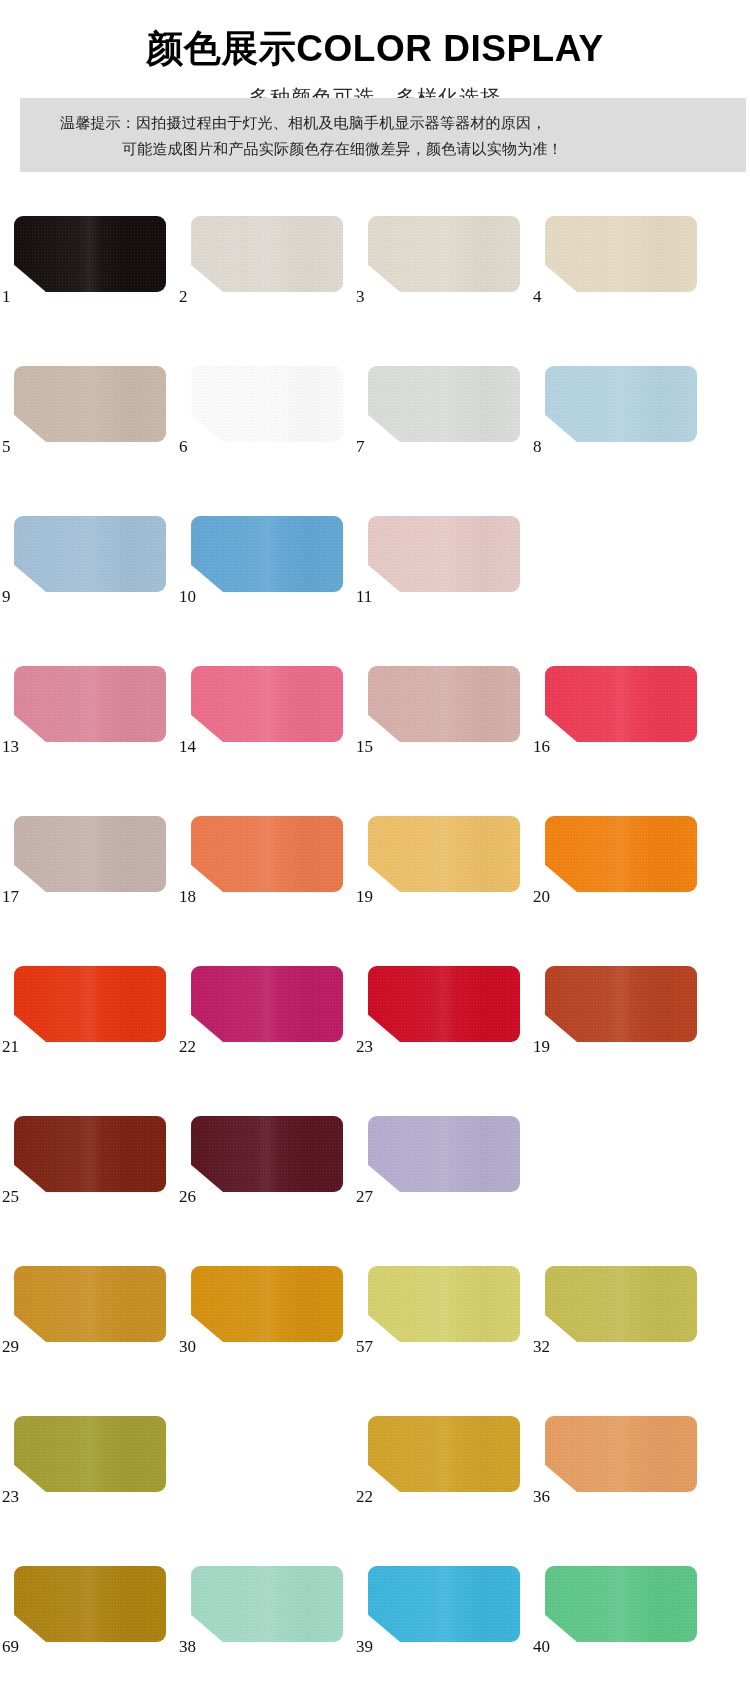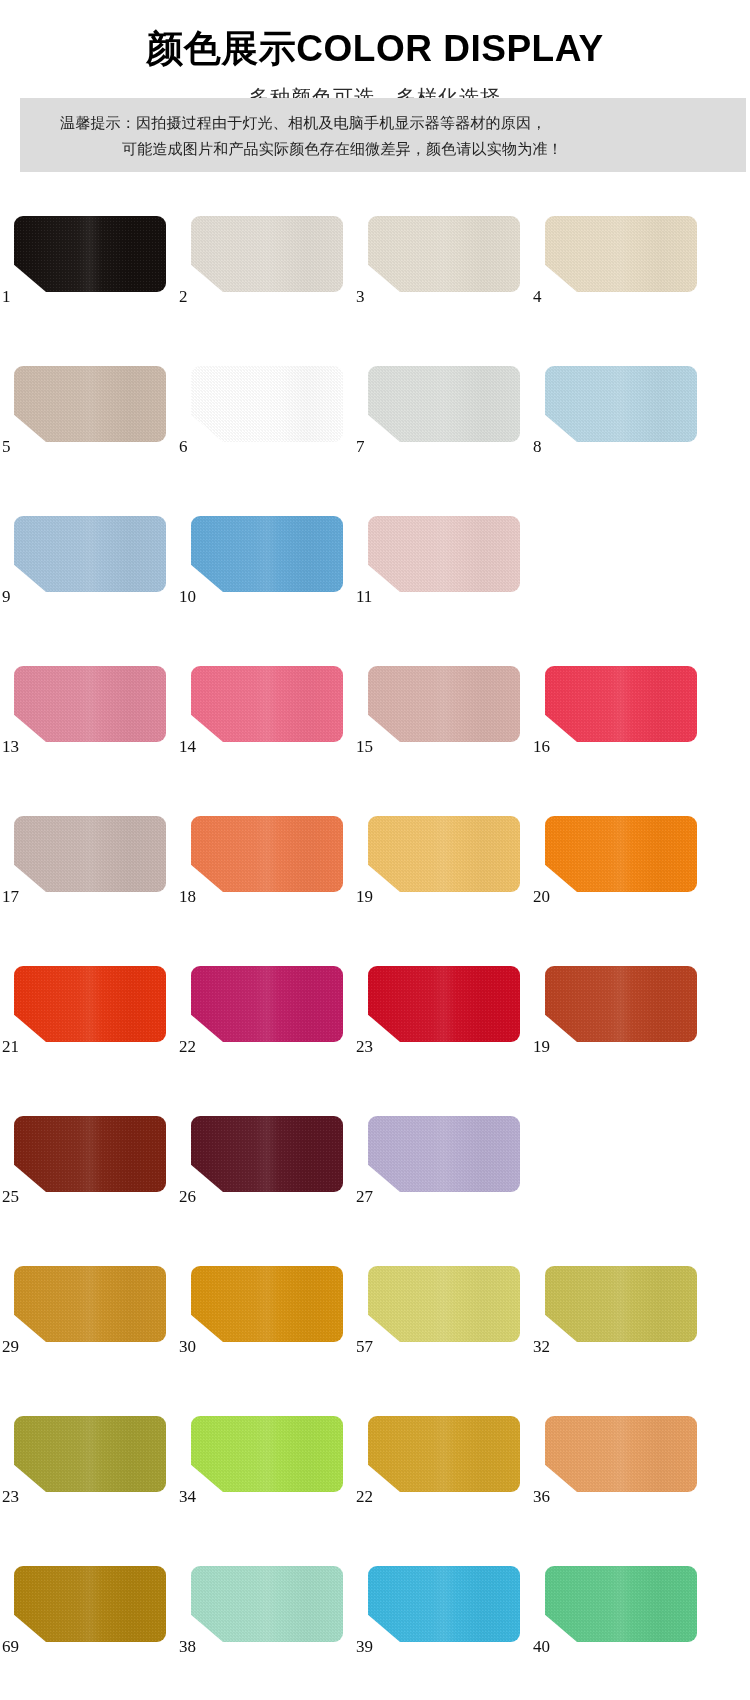--- a/index.html
+++ b/index.html
@@ -283,24 +283,20 @@
       <div class="cell c3">
         <div class="chip" style="background-color: rgb(200, 191, 85);"></div>
         <span class="num">32</span>
       </div>
     </div>
     <div class="row">
       <div class="cell c0">
         <div class="chip" style="background-color: rgb(165, 160, 51);"></div>
         <span class="num">23</span>
       </div>
-      <div class="cell c1">
-        <div class="chip" style="background-color: rgb(170, 224, 74);"></div>
-        <span class="num">34</span>
-      </div>
       <div class="cell c2">
         <div class="chip" style="background-color: rgb(212, 165, 42);"></div>
         <span class="num">22</span>
       </div>
       <div class="cell c3">
         <div class="chip" style="background-color: rgb(232, 160, 98);"></div>
         <span class="num">36</span>
       </div>
     </div>
     <div class="row">

